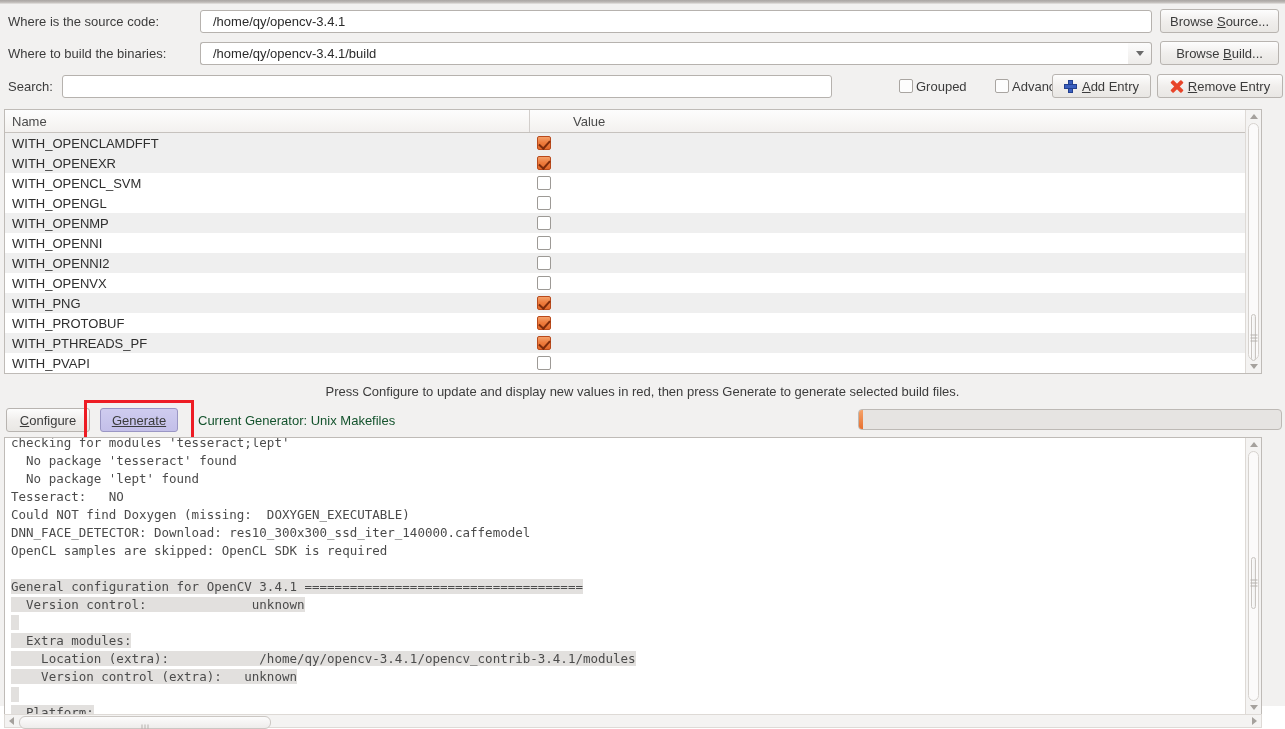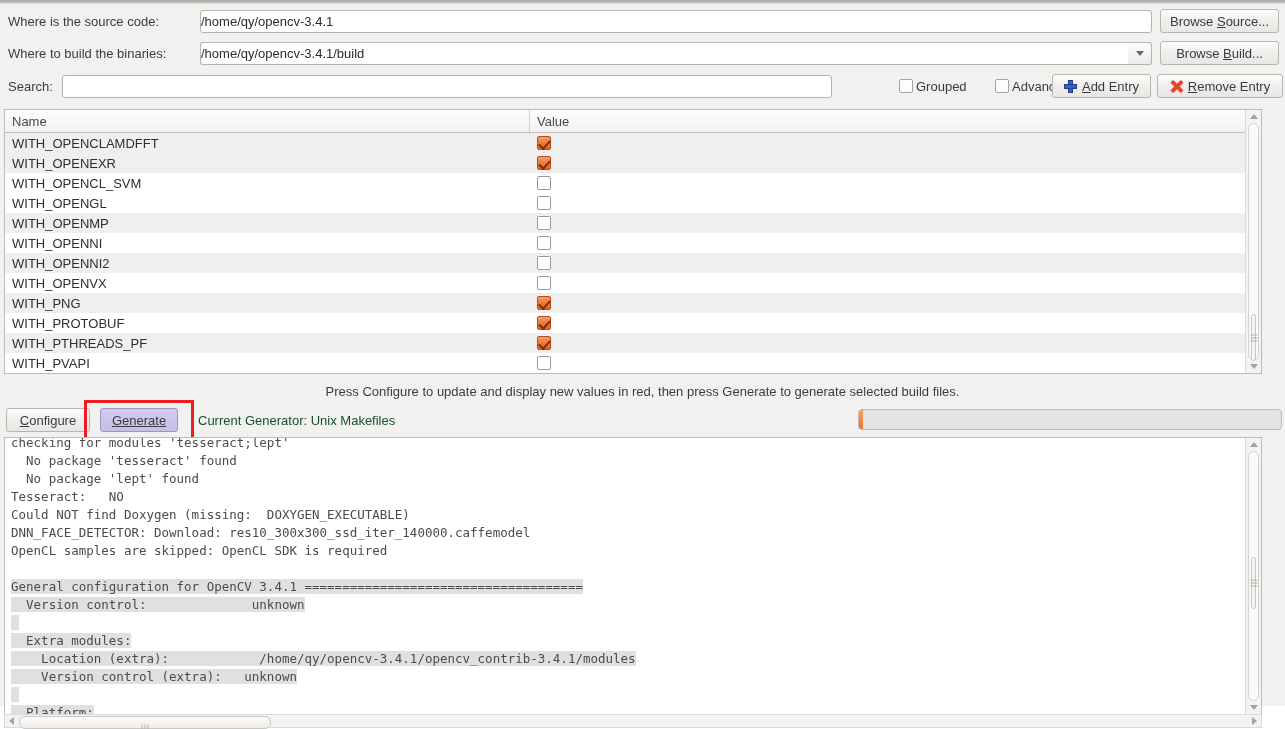--- a/index.html
+++ b/index.html
@@ -32,21 +32,21 @@
   .path-label {
     font-size: 13px; color: #3c3c3c;
     white-space: nowrap;
   }
   .lineedit {
     box-sizing: border-box;
     height: 23px;
     background: #ffffff;
     border: 1px solid #b6b2ae;
     border-radius: 3px;
-    padding: 0 0;
+    padding: 0 12px;
     display: flex; align-items: center;
     font-size: 13px; color: #2b2b2b;
     white-space: nowrap; overflow: hidden;
   }
   .combo-arrow {
     box-sizing: border-box;
     height: 23px; width: 24px;
     background: linear-gradient(to bottom,#fcfcfc 0%, #eeecea 100%);
     border: 1px solid #b6b2ae;
     border-left: none;
@@ -114,20 +114,21 @@
     width: 1258px; height: 265px;
     box-sizing: border-box;
     border: 1px solid #bfbbb7;
     background: #ffffff;
     overflow: hidden;
   }
   .thead {
     display: flex; height: 22px;
     background: linear-gradient(to bottom,#fdfdfd 0%,#f3f1ef 100%);
     border-bottom: 1px solid #c6c2be;
+    gap: 36px;
   }
   .th {
     font-size: 13px; color: #4a4a4a;
     display: flex; align-items: center;
     padding-left: 7px;
     box-sizing: border-box;
   }
   .th.name { width: 525px; border-right: 1px solid #d2cecb; }
   .th.value { flex: 1; }
   .trow {

